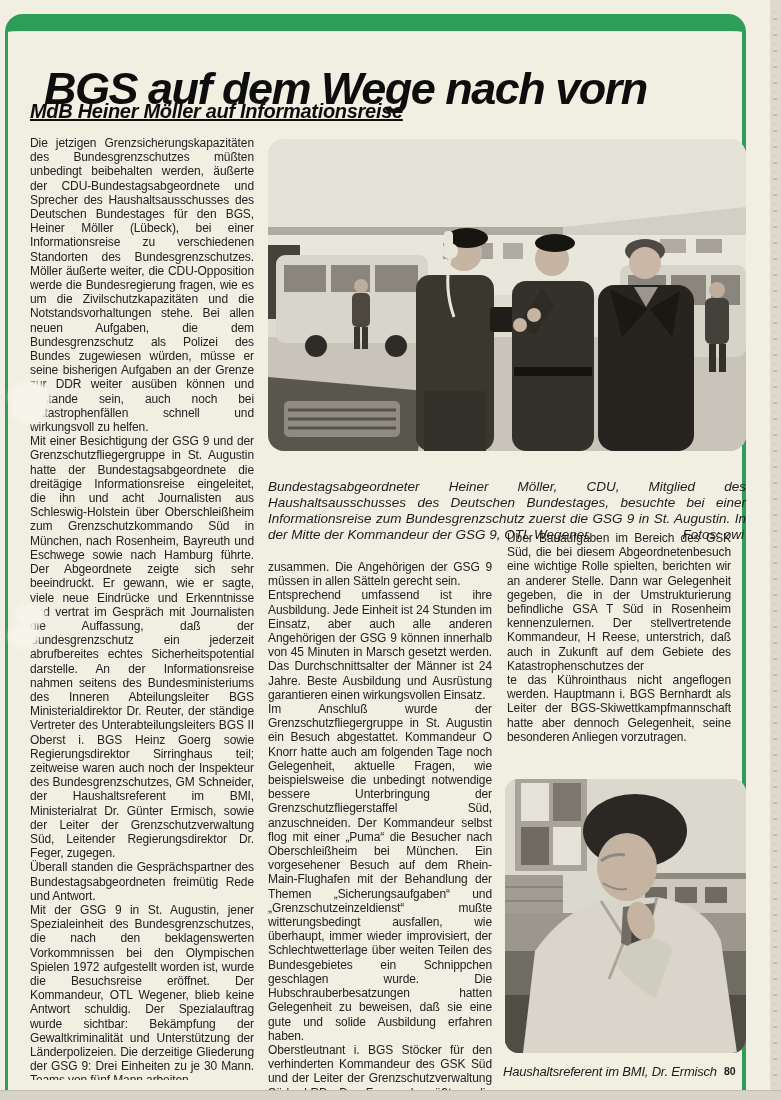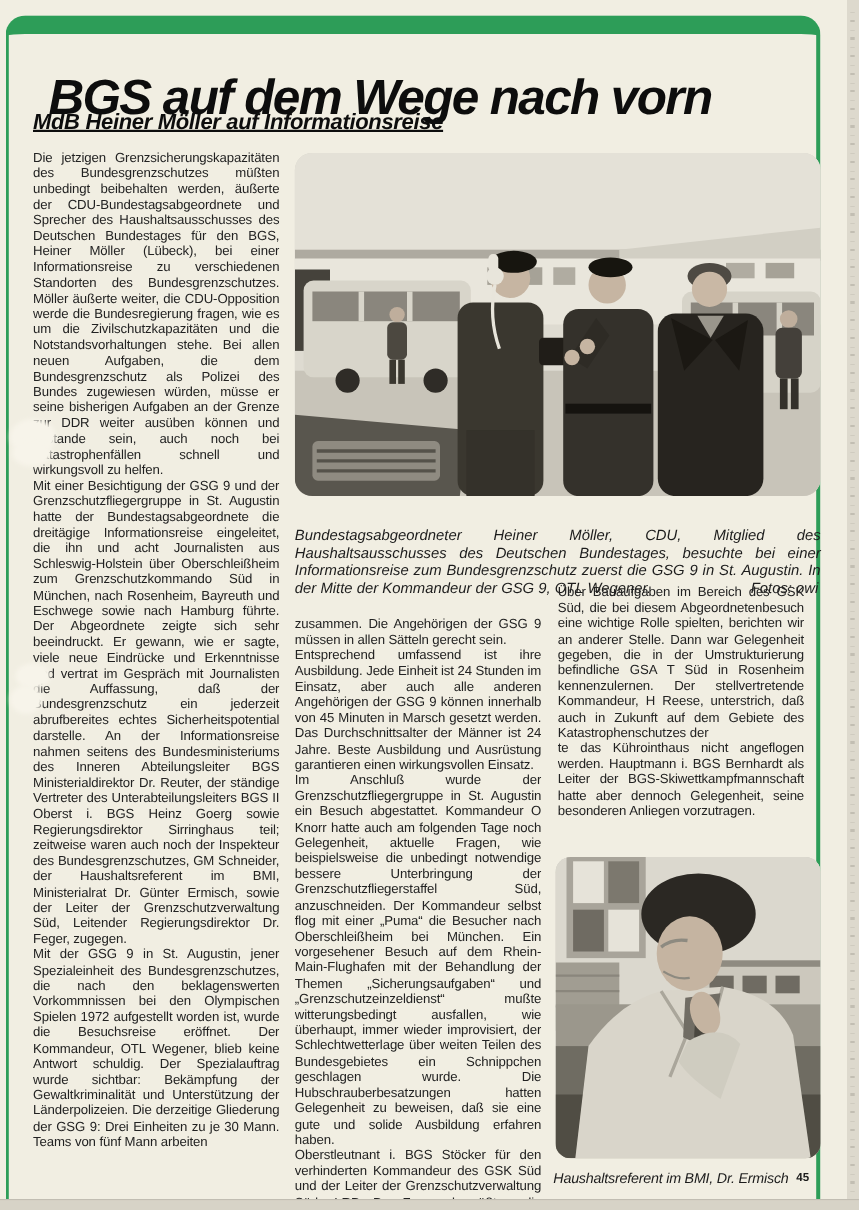--- a/index.html
+++ b/index.html
@@ -123,20 +123,21 @@
 <div class="page">
 
   <div class="frame"></div>
 
   <h1 class="headline">BGS auf dem Wege nach vorn</h1>
   <h2 class="subheadline">MdB Heiner Möller auf Informationsreise</h2>
 
   <div class="col col1">
     <p>Die jetzigen Grenzsicherungskapazitäten des Bundesgrenzschutzes müßten unbedingt beibehalten werden, äußerte der CDU-Bundestagsabgeordnete und Sprecher des Haushaltsausschusses des Deutschen Bundestages für den BGS, Heiner Möller (Lübeck), bei einer Informationsreise zu verschiedenen Standorten des Bundesgrenzschutzes. Möller äußerte weiter, die CDU-Opposition werde die Bundesregierung fragen, wie es um die Zivilschutzkapazitäten und die Notstandsvorhaltungen stehe. Bei allen neuen Aufgaben, die dem Bundesgrenzschutz als Polizei des Bundes zugewiesen würden, müsse er seine bisherigen Aufgaben an der Grenze zur DDR weiter ausüben können und imstande sein, auch noch bei Katastrophenfällen schnell und wirkungsvoll zu helfen.</p>
     <p>Mit einer Besichtigung der GSG 9 und der Grenzschutzfliegergruppe in St. Augustin hatte der Bundestagsabgeordnete die dreitägige Informationsreise eingeleitet, die ihn und acht Journalisten aus Schleswig-Holstein über Oberschleißheim zum Grenzschutzkommando Süd in München, nach Rosenheim, Bayreuth und Eschwege sowie nach Hamburg führte. Der Abgeordnete zeigte sich sehr beeindruckt. Er gewann, wie er sagte, viele neue Eindrücke und Erkenntnisse und vertrat im Gespräch mit Journalisten die Auffassung, daß der Bundesgrenzschutz ein jederzeit abrufbereites echtes Sicherheitspotential darstelle. An der Informationsreise nahmen seitens des Bundesministeriums des Inneren Abteilungsleiter BGS Ministerialdirektor Dr. Reuter, der ständige Vertreter des Unterabteilungsleiters BGS II Oberst i. BGS Heinz Goerg sowie Regierungsdirektor Sirringhaus teil; zeitweise waren auch noch der Inspekteur des Bundesgrenzschutzes, GM Schneider, der Haushaltsreferent im BMI, Ministerialrat Dr. Günter Ermisch, sowie der Leiter der Grenzschutzverwaltung Süd, Leitender Regierungsdirektor Dr. Feger, zugegen.</p>
+    <p>Überall standen die Gesprächspartner des Bundestagsabgeordneten freimütig Rede und Antwort.</p>
     <p>Mit der GSG 9 in St. Augustin, jener Spezialeinheit des Bundesgrenzschutzes, die nach den beklagenswerten Vorkommnissen bei den Olympischen Spielen 1972 aufgestellt worden ist, wurde die Besuchsreise eröffnet. Der Kommandeur, OTL Wegener, blieb keine Antwort schuldig. Der Spezialauftrag wurde sichtbar: Bekämpfung der Gewaltkriminalität und Unterstützung der Länderpolizeien. Die derzeitige Gliederung der GSG 9: Drei Einheiten zu je 30 Mann. Teams von fünf Mann arbeiten</p>
   </div>
 
   <div class="photo photo-main">
     <svg viewBox="0 0 478 312" width="478" height="312" preserveAspectRatio="none" xmlns="http://www.w3.org/2000/svg">
       <rect width="478" height="312" fill="#dedbd1"></rect>
       <rect width="478" height="95" fill="#e4e1d7"></rect>
 
       <rect x="0" y="88" width="478" height="10" fill="#aeaaa0"></rect>
       <polygon points="295,88 478,68 478,98 295,98" fill="#d2cfc4"></polygon>
@@ -266,21 +267,21 @@
       <ellipse cx="122" cy="88" rx="30" ry="34" fill="#c5b4a1"></ellipse>
       <path d="M96,82 q10,-8 24,-6" stroke="#8d8a80" stroke-width="3" fill="none"></path>
       <path d="M98,104 q12,8 24,6" stroke="#8d8a80" stroke-width="2" fill="none"></path>
 
       <ellipse cx="136" cy="142" rx="13" ry="20" fill="#c5b4a1" transform="rotate(-18 136 142)"></ellipse>
       <path d="M120,168 Q150,150 168,170 L150,220 Q120,200 112,186 Z" fill="#cfccc0"></path>
     </svg>
   </div>
 
   <div class="caption-portrait-row">
-    <span class="cap">Haushaltsreferent im BMI, Dr. Ermisch</span><span class="pagenum">45</span>
+    <span class="cap">Haushaltsreferent im BMI, Dr. Ermisch</span><span class="pagenum">80</span>
   </div>
 
   <div class="blotch b1"></div>
   <div class="blotch b2"></div>
   <div class="blotch b3"></div>
   <div class="blotch b4"></div>
 </div>
 
 <div class="edge-right"></div>
 <div class="edge-noise"></div>

